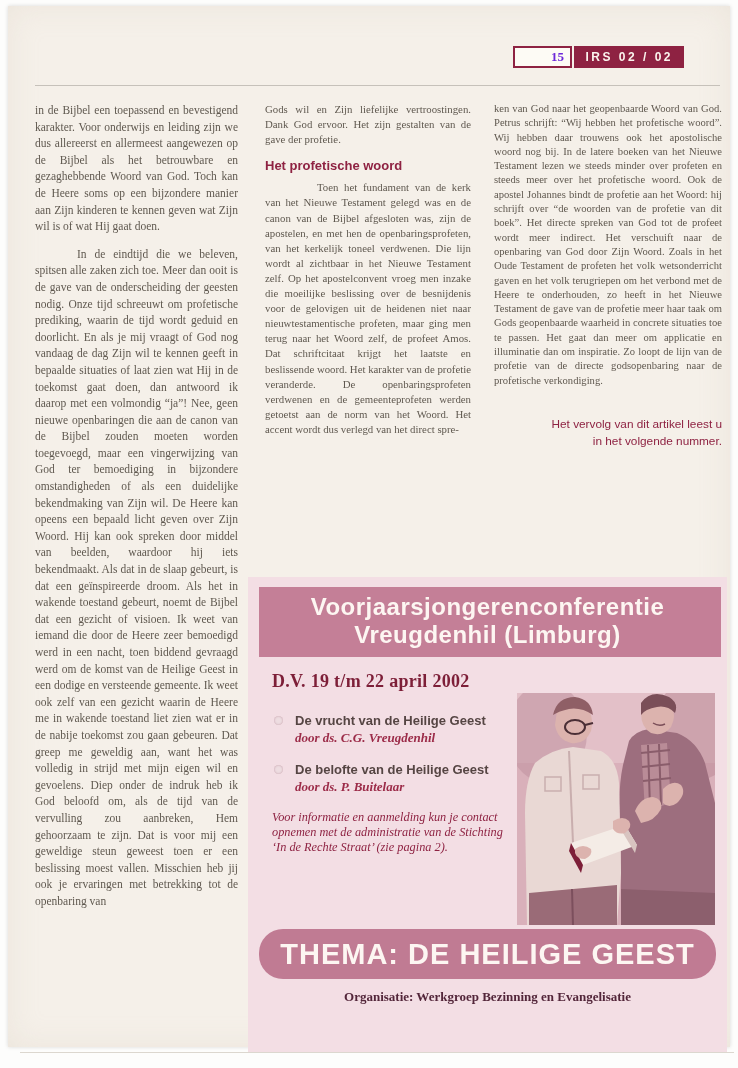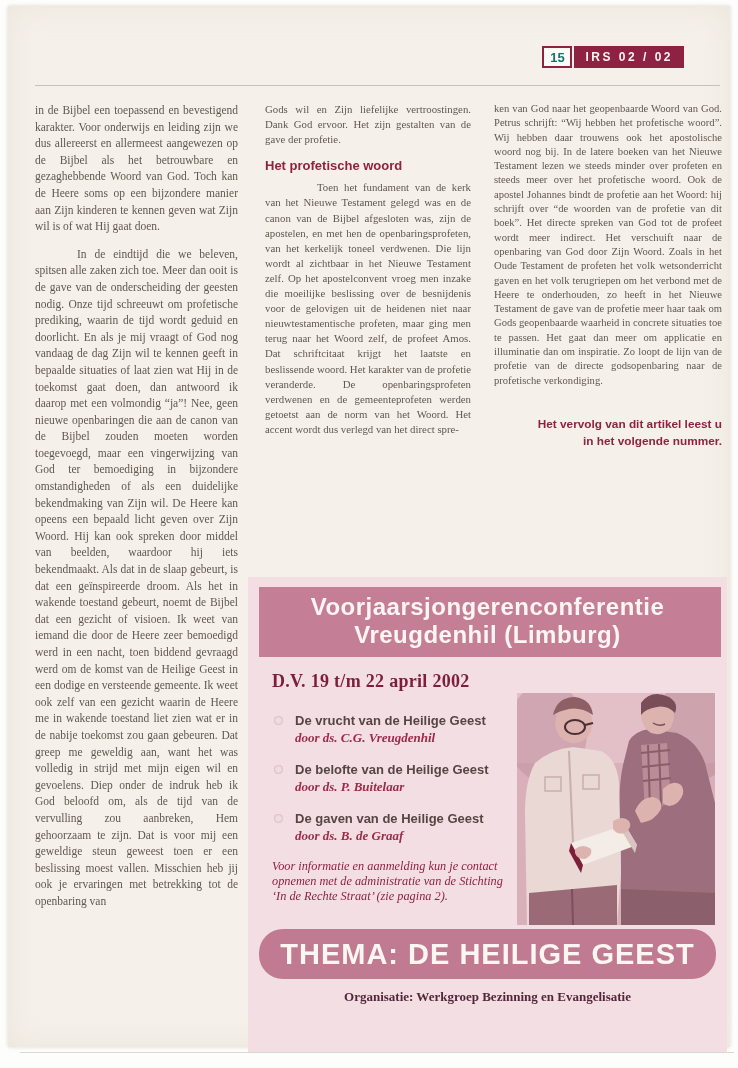--- a/index.html
+++ b/index.html
@@ -10,23 +10,23 @@
     overflow:hidden;
   }
   .page{
     position:absolute;left:8px;top:6px;width:722px;height:1041px;
     background:#f5f0e9;
     box-shadow:0 0 4px rgba(0,0,0,.15), inset 0 0 30px rgba(210,200,185,.25);
   }
   
   .header-badge{position:absolute;top:40px;right:46px;display:flex;align-items:stretch;height:22px;}
   .pagenum-box{
-    background:#fdfbf5;border:2px solid #8e2242;color:#0f766e;
-    font-family:Liberation Sans, sans-serif;font-weight:bold;font-size:13px;
-    display:flex;align-items:center;justify-content:center;width:26px;
+    background:#fdfbf5;border:2px solid #8e2242;color:#6d28d9;
+    font-family:Liberation Serif, serif;font-weight:bold;font-size:13px;
+    display:flex;align-items:center;justify-content:center;width:26px;padding-left:29px;
   }
   .issue-box{
     background:#8e2242;color:#fbf4ee;margin-left:2px;
     font-family:"Liberation Sans",sans-serif;font-weight:bold;font-size:12px;
     letter-spacing:2.5px;display:flex;align-items:center;padding:0 11px;
   }
   .top-rule{position:absolute;left:27px;top:79px;width:685px;height:1px;background:#c6c1ba;}
   .bottom-rule{position:absolute;left:12px;top:1046px;width:714px;height:1px;background:#dcd7cf;}
 
   
@@ -36,21 +36,21 @@
   .col2{left:257px;width:206px;font-size:10.8px;line-height:15.1px;height:474px;}
   .col3{left:486px;width:228px;font-size:10.6px;line-height:14.3px;height:462px;}
   .indent1{text-indent:42px;}
   .indent2{text-indent:52px;}
   .col-heading{
     font-family:Liberation Sans, sans-serif;font-weight:bold;color:#8e2242;
     font-size:13px;margin:4px 0 7px 0;text-align:left;
   }
   .footnote{
     margin-top:28px;text-align:right;
-    font-family:"Liberation Sans",sans-serif;font-weight:bold;
+    font-family:"Liberation Sans",sans-serif;font-weight:normal;
     color:#8e2242;font-size:11.8px;line-height:17px;
   }
   .footnote span{display:block;}
 
   
   .ad{position:absolute;left:240px;top:571px;width:479px;height:476px;background:#f3dee4;}
   .ad-band{
     position:absolute;left:11px;top:10px;width:457px;
     background:#c47f97;color:#fdf6f2;text-align:center;
     font-family:"Liberation Sans",sans-serif;font-weight:bold;
@@ -140,27 +140,20 @@
           <div class="ad-item-speaker">door ds. C.G. Vreugdenhil</div>
         </div>
       </div>
       <div class="ad-item">
         <div class="bullet-dot"></div>
         <div>
           <div class="ad-item-title">De belofte van de Heilige Geest</div>
           <div class="ad-item-speaker">door ds. P. Buitelaar</div>
         </div>
       </div>
-      <div class="ad-item">
-        <div class="bullet-dot"></div>
-        <div>
-          <div class="ad-item-title">De gaven van de Heilige Geest</div>
-          <div class="ad-item-speaker">door ds. B. de Graaf</div>
-        </div>
-      </div>
 
       <div class="ad-info">Voor informatie en aanmelding kun je contact opnemen met de administratie van de Stichting ‘In de Rechte Straat’ (zie pagina 2).</div>
     </div>
 
     <div class="ad-photo">
       <svg width="198" height="232" viewBox="0 0 198 232" xmlns="http://www.w3.org/2000/svg">
         <rect width="198" height="232" fill="#d9b0ba"></rect>
         <rect width="198" height="70" fill="#e3c0c8"></rect>
         <ellipse cx="30" cy="40" rx="40" ry="50" fill="#c295a2" opacity="0.6"></ellipse>
         <ellipse cx="180" cy="30" rx="45" ry="55" fill="#b械" opacity="0"></ellipse>

